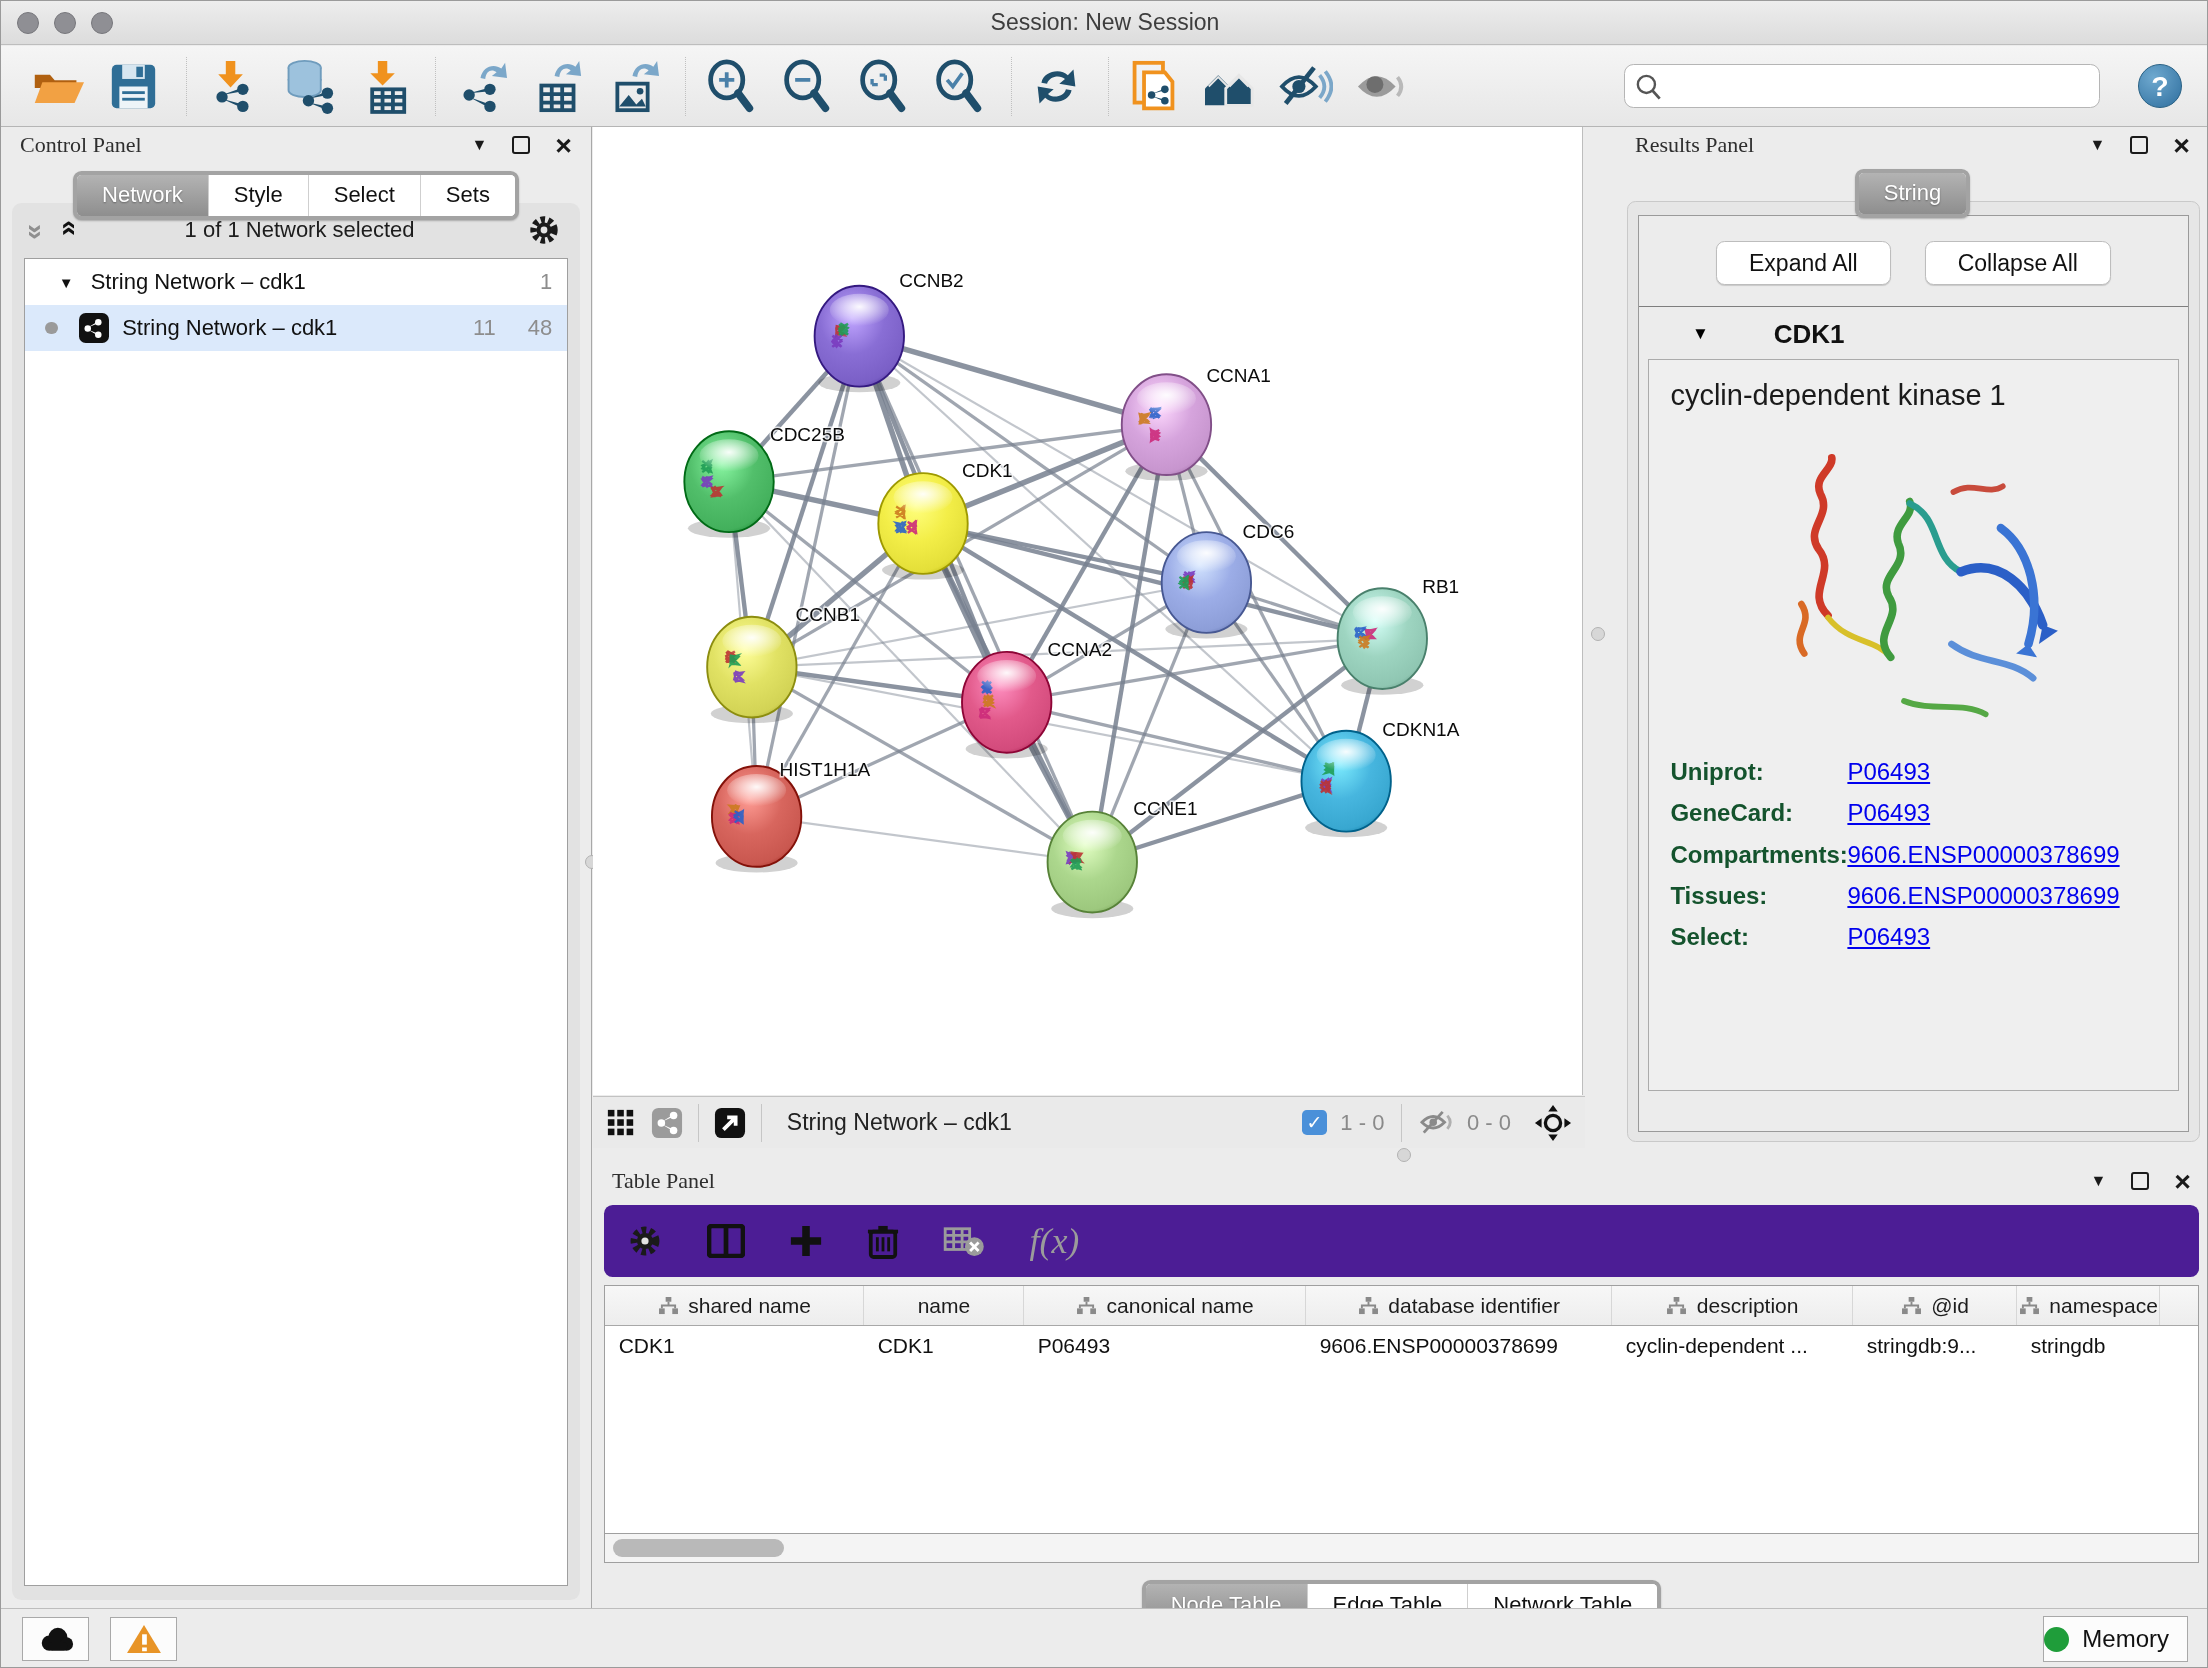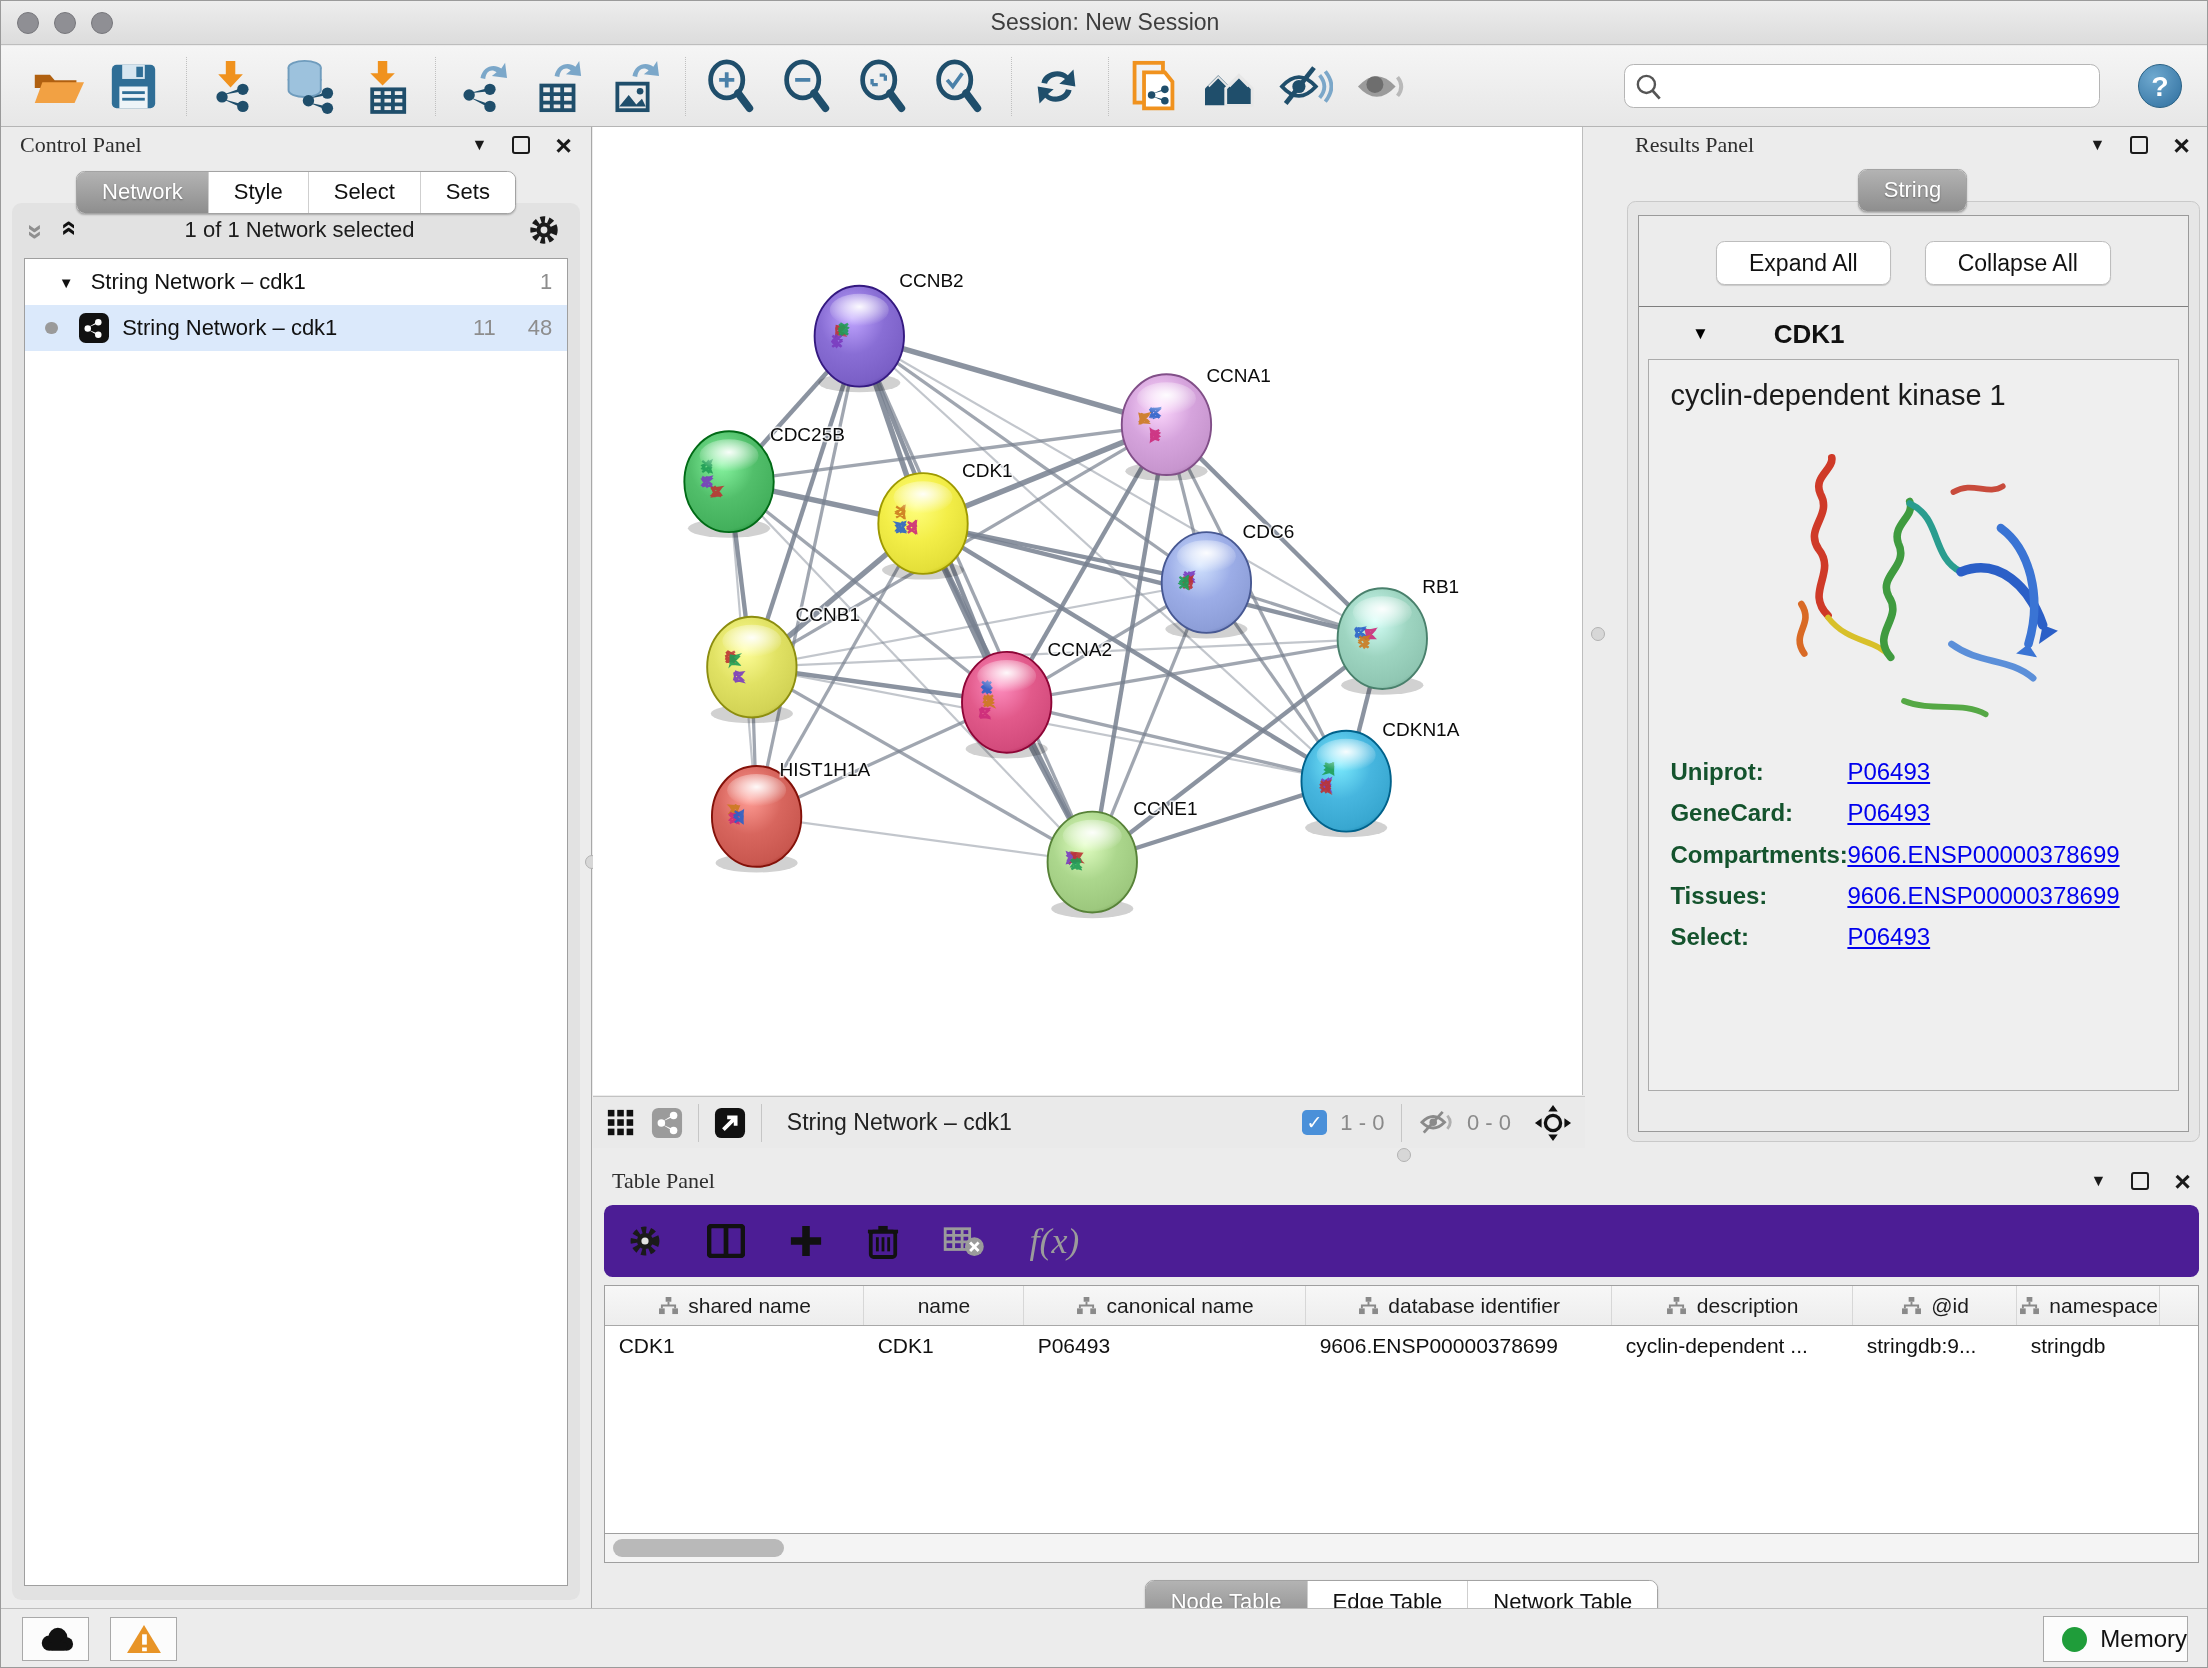--- a/index.html
+++ b/index.html
@@ -27,21 +27,21 @@
     background:radial-gradient(circle at 35% 30%,#6fa9cf,#2e6e9e);display:flex;align-items:center;justify-content:center;
     color:#fff;font-size:28.5px;font-weight:bold;border:1px solid #276084;}
   
   .panel-header{height:36px;display:flex;align-items:center;padding:0 19px;}
   .panel-title{font-size:22px;color:#2e2e2e;font-family:Liberation Serif, serif;}
   .ph-icons{margin-left:auto;display:flex;align-items:center;gap:25px;color:#1a1a1a;}
   .ph-caret{font-size:16px;}
   .ph-float{width:18px;height:18px;border:2.4px solid #1a1a1a;border-radius:2.9px;}
   .ph-close{font-size:28.5px;font-weight:bold;line-height:18px;}
   
-  .seg{display:flex;border:1px solid #a3a3a3;border-radius:8.6px;overflow:hidden;background:#fff;
+  .seg{display:flex;border:4px solid #a3a3a3;border-radius:8.6px;overflow:hidden;background:#fff;
     box-shadow:0 1px 1.9px rgba(0,0,0,.25);}
   .seg button{border:none;background:#fff;font-size:22px;padding:7.6px 25px;color:#111;border-right:1px solid #cfcfcf;}
   .seg button:last-child{border-right:none;}
   .seg button.sel{background:linear-gradient(#b3b3b3,#8e8e8e);color:#fff;text-shadow:0 1px 1.9px rgba(0,0,0,.35);}
   
   .control-panel{position:absolute;left:0;top:126px;width:591px;height:1482px;background:#ececec;
     border-right:1px solid #a8a8a8;}
   .cp-tabs-row{display:flex;justify-content:center;margin-top:7.6px;position:relative;z-index:2;}
   .cp-box{position:absolute;left:11.4px;right:11.4px;top:76px;bottom:9.5px;background:#e2e2e2;border-radius:9.5px;}
   .cp-subhead{height:53px;display:flex;align-items:center;padding:0 19px;}
@@ -100,21 +100,21 @@
   .trow{display:flex;height:40px;}
   .td{font-size:21px;color:#111;padding:7.6px 13.3px 0;overflow:hidden;white-space:nowrap;flex:0 0 auto;}
   .hscroll{position:absolute;left:11.4px;right:11.4px;top:371px;height:28.5px;background:#f4f4f4;border:1px solid #9f9f9f;border-top:none;}
   .hthumb{position:absolute;left:7.6px;top:4.8px;width:171px;height:18px;border-radius:9.5px;background:#b9b9b9;}
   .tp-tabs-row{position:absolute;left:0;right:0;top:417px;display:flex;justify-content:center;}
   
   .statusbar{position:absolute;left:0;top:1607px;width:2208px;height:61px;background:#ececec;border-top:1px solid #bdbdbd;
     display:flex;align-items:center;padding:0 21px;}
   .sb-btn{width:67px;height:44px;background:#fcfcfc;border:1.9px solid #a9a9a9;display:flex;align-items:center;justify-content:center;margin-right:21px;}
   .memory-btn{margin-left:auto;width:145px;height:46px;background:#fcfcfc;border:1.9px solid #a9a9a9;
-    display:flex;align-items:center;justify-content:flex-end;gap:13.3px;font-size:24px;color:#111;}
+    display:flex;align-items:center;justify-content:flex-start;gap:13.3px;font-size:24px;color:#111;}
   .mem-dot{width:25px;height:25px;border-radius:50%;background:#1f9d3a;}
   svg{display:block;}
   text.nlabel{font-size:20px;fill:#0a0a0a;paint-order:stroke;stroke:#ffffff;stroke-width:3px;stroke-opacity:.75;}
 </style>
 </head>
 <body>
 
 <div class="app">
 
   <div class="titlebar">

